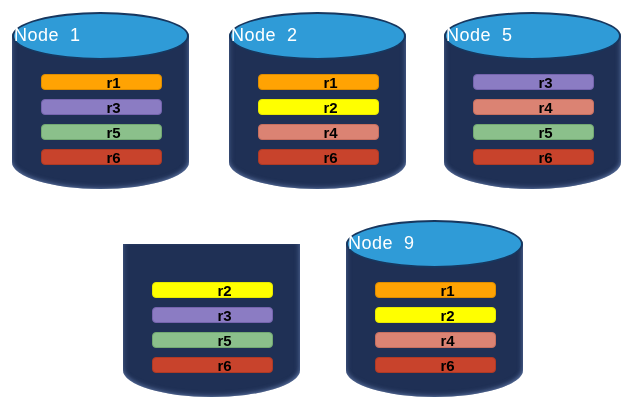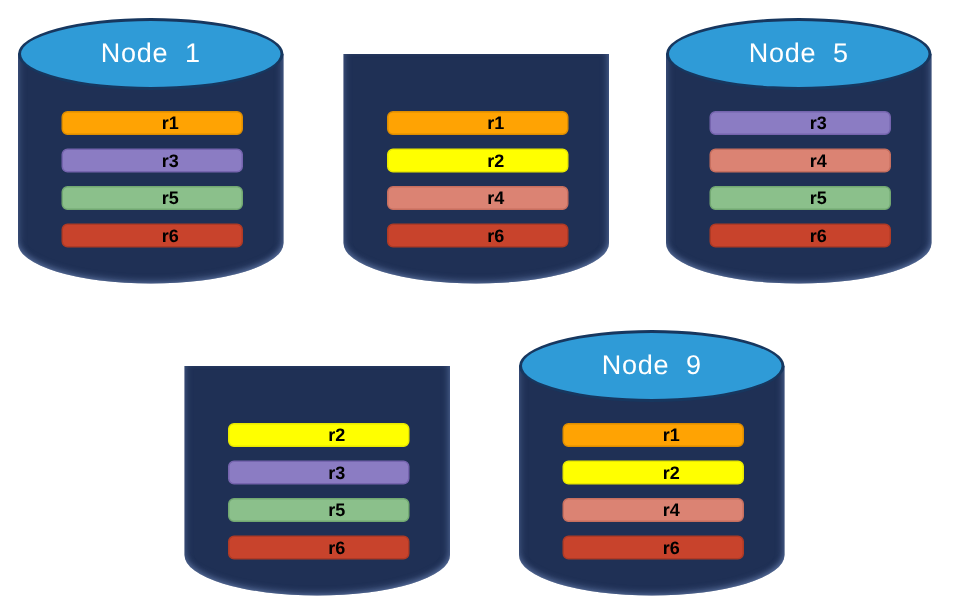--- a/index.html
+++ b/index.html
@@ -33,41 +33,41 @@
       inset  4px 0 5px -3px rgba(110,135,185,.40),
       inset  0 -4px 5px -3px rgba(140,165,215,.55);
   }
   .cyl-top{
     position:absolute;
     left:0;right:0;top:0;height:48px;
     background:#2F9BD7;
     border:2px solid #17375F;
     border-radius:50%;
     box-sizing:border-box;
-    display:flex;align-items:center;justify-content:center;
+    display:flex;align-items:center;
   }
   .node-title{
     color:#ffffff;
     font-size:18px;
     letter-spacing:.5px;
     white-space:pre;
     padding-bottom:1px;
   }
   .bars{
     position:absolute;
     left:29px;right:27px;top:62px;
     display:flex;flex-direction:column;gap:9px;
   }
   .bar{
     height:14px;
     border:1px solid;
     border-radius:4px;
     box-sizing:content-box;
     display:flex;align-items:center;justify-content:center;
-    font-size:12px;
+    font-size:15px;
     font-weight:bold;
     color:#000000;
     line-height:1;
     padding-left:24px;
   }
 </style>
 </head>
 <body>
 
 <div class="canvas">
@@ -78,20 +78,23 @@
     </div>
     <div class="bars">
         <div class="bar" style="background: rgb(255, 163, 3); border-color: rgb(222, 141, 0);">r1</div>
         <div class="bar" style="background: rgb(139, 124, 195); border-color: rgb(117, 100, 174);">r3</div>
         <div class="bar" style="background: rgb(139, 192, 139); border-color: rgb(114, 168, 114);">r5</div>
         <div class="bar" style="background: rgb(200, 67, 44); border-color: rgb(174, 58, 37);">r6</div>
       </div>
   </div>
     <div class="node node-pos-2">
     <div class="cyl-body"></div>
+    <div class="cyl-top">
+      <span class="node-title">Node  2</span>
+    </div>
     <div class="bars">
         <div class="bar" style="background: rgb(255, 163, 3); border-color: rgb(222, 141, 0);">r1</div>
         <div class="bar" style="background: rgb(255, 255, 0); border-color: rgb(232, 232, 0);">r2</div>
         <div class="bar" style="background: rgb(219, 131, 115); border-color: rgb(199, 111, 95);">r4</div>
         <div class="bar" style="background: rgb(200, 67, 44); border-color: rgb(174, 58, 37);">r6</div>
       </div>
   </div>
     <div class="node node-pos-3">
     <div class="cyl-body"></div>
     <div class="cyl-top">

